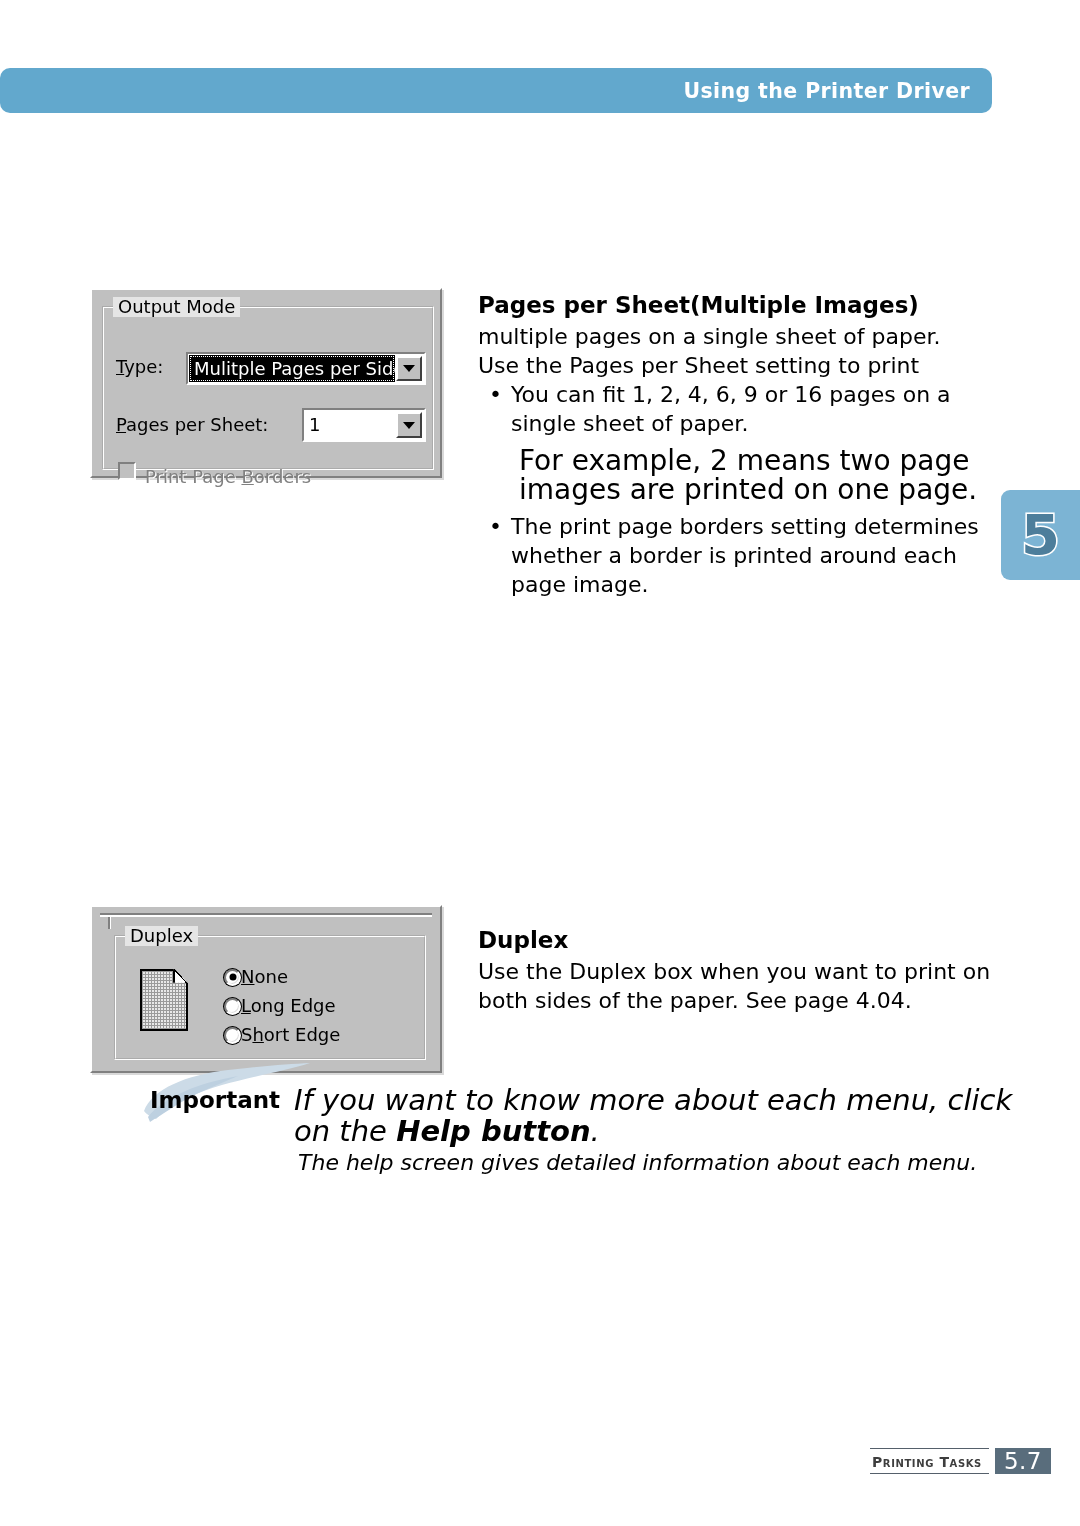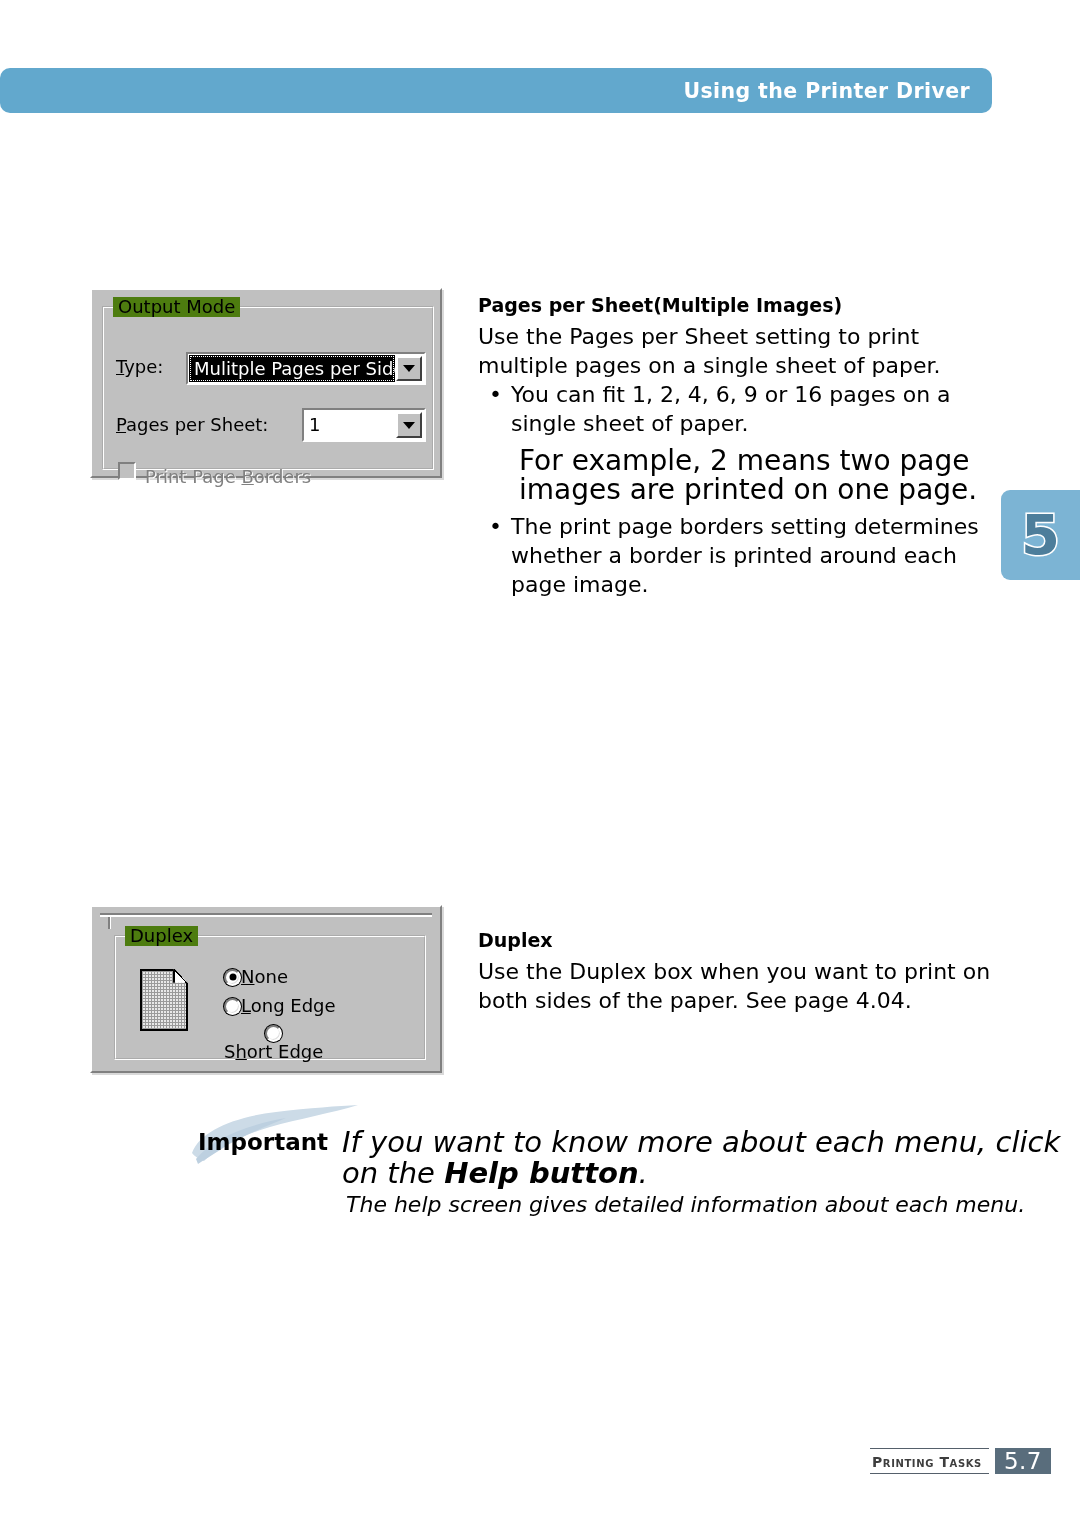--- a/index.html
+++ b/index.html
@@ -118,21 +118,21 @@
     border-left: 2px groove #ffffff;
     border-right: 2px groove #ffffff;
     border-bottom: 2px groove #ffffff;
     box-sizing: border-box;
   }
   .group-title {
     position: absolute;
     top: -11px;
     left: 9px;
     padding: 0 5px;
-    background: #4d7c0f;
+    background: #e5e5e5;
     font-size: 18px;
     line-height: 20px;
     white-space: nowrap;
   }
 
   #output-mode-group {
     left: 10px;
     top: 16px;
     width: 332px;
     height: 164px;
@@ -318,21 +318,21 @@
     background: #707070;
     z-index: -1;
   }
 
   
   .body-block {
     position: absolute;
     font-family: "DejaVu Sans", "Liberation Sans", sans-serif;
   }
   .section-heading {
-    font-size: 19px;
+    font-size: 23px;
     font-weight: bold;
     line-height: 30px;
     margin: 0 0 2px 0;
     white-space: nowrap;
   }
   .para {
     font-size: 22px;
     line-height: 29px;
     margin: 0;
   }
@@ -363,23 +363,22 @@
     margin: 8px;
   }
 
   #pps-text  { left: 478px; top: 290px; width: 530px; }
   #duplex-text { left: 478px; top: 925px; width: 530px; }
 
   
   #important-note {
     position: absolute;
     left: 150px;
-    top: 1127px;
+    top: 1085px;
     width: 880px;
-    margin-left: 48px;
   }
   .brush {
     position: absolute;
     left: -8px;
     top: -22px;
     width: 185px;
     height: 62px;
     pointer-events: none;
   }
   .important-row {
@@ -480,22 +479,22 @@
 
     <div class="checkbox-row" style="left:14px; top:146px;">
       <span class="checkbox-box"></span>
       <span class="checkbox-label">Print Page <span class="mn">B</span>orders</span>
     </div>
   </div>
 </div>
 
 <div class="body-block" id="pps-text">
   <h2 class="section-heading">Pages per Sheet(Multiple Images)</h2>
+  <p class="para">multiple pages on a single sheet of paper.</p>
   <p class="para">Use the Pages per Sheet setting to print</p>
-  <p class="para">multiple pages on a single sheet of paper.</p>
   <ul class="bullet-list">
     <li class="bullet-item">You can fit 1, 2, 4, 6, 9 or 16 pages on a single sheet of paper.</li>
     <li class="bullet-sub">For example, 2 means two page images are printed on one page.</li>
     <li class="bullet-item">The print page borders setting determines whether a border is printed around each page image.</li>
   </ul>
 </div>
 
 <div class="win-dialog" id="duplex-dialog">
 
   <div class="tab-separator">
@@ -515,21 +514,21 @@
     <div class="radio-row" style="left:108px; top:30px;">
       <span class="radio-circle checked"></span>
       <span class="radio-label"><span class="mn">N</span><span>one</span></span>
     </div>
 
     <div class="radio-row" style="left:108px; top:59px;">
       <span class="radio-circle"></span>
       <span class="radio-label"><span class="mn">L</span><span>ong Edge</span></span>
     </div>
 
-    <div class="radio-row" style="left:108px; top:88px;flex-direction:column;">
+    <div class="radio-row" style="left:108px; top:88px;">
       <span class="radio-circle"></span>
       <span class="radio-label"><span>S</span><span class="mn">h</span><span>ort Edge</span></span>
     </div>
   </div>
 </div>
 
 <div class="body-block" id="duplex-text">
   <h2 class="section-heading">Duplex</h2>
   <p class="para">Use the Duplex box when you want to print on</p>
   <p class="para">both sides of the paper. See page 4.04.</p>

